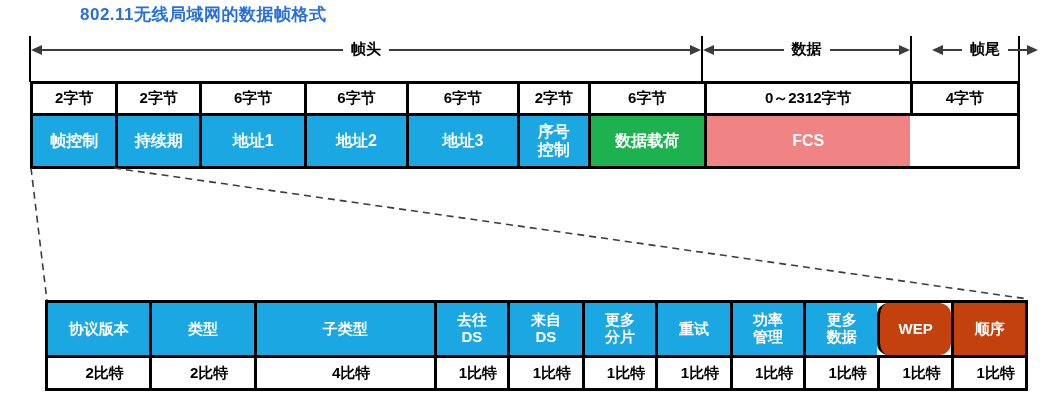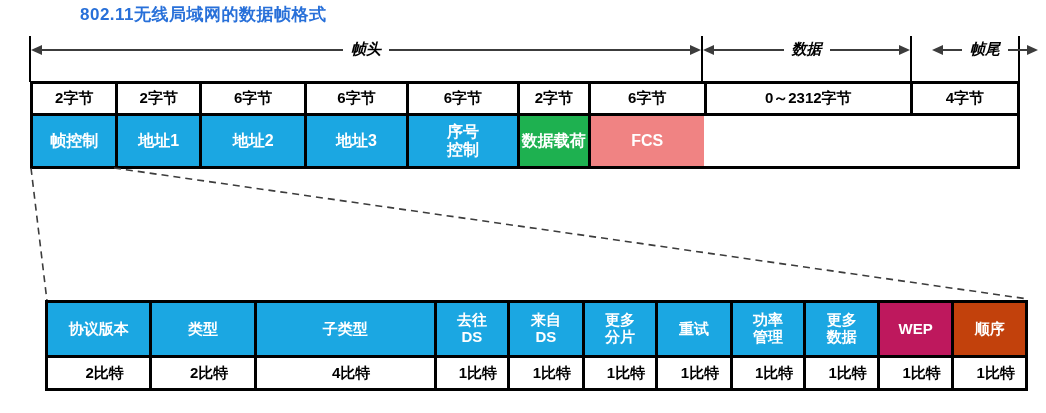--- a/index.html
+++ b/index.html
@@ -15,21 +15,21 @@
     position:absolute; left:80px; top:3px;
     font-size:17px; font-weight:bold; color:#2870D9;
     letter-spacing:0.5px;
   }
   
   .tick {
     position:absolute; top:36px; width:2px; height:46px; background:#000000;
   }
   .arrowspan {
     position:absolute; top:41px; height:17px;
-    display:flex; align-items:center;font-style:italic;
+    display:flex; align-items:center;
   }
   .aline { flex:1; height:2px; background:#3c3c3c; }
   .ah { width:0; height:0; border-top:5px solid transparent; border-bottom:5px solid transparent; }
   .ah.left  { border-right:11px solid #3c3c3c; }
   .ah.right { border-left:11px solid #3c3c3c; }
   .alabel { padding:0 8px; font-size:15px; font-weight:bold; color:#000; white-space:nowrap; }
   
   .ftable { position:absolute; border:3px solid #000; background:#fff; }
   .ftable.top    { left:30px; top:81px;  width:990px; }
   .ftable.bottom { left:45px; top:300px; width:983px; }
@@ -95,20 +95,21 @@
         <div class="fcell size-cell">6字节</div>
         <div class="fcell size-cell">6字节</div>
         <div class="fcell size-cell">6字节</div>
         <div class="fcell size-cell">2字节</div>
         <div class="fcell size-cell">6字节</div>
         <div class="fcell size-cell">0～2312字节</div>
         <div class="fcell size-cell">4字节</div>
       </div>
     <div class="frow">
         <div class="fcell name-cell" style="background: rgb(27, 167, 226);">帧控制</div>
+        <div class="fcell name-cell" style="background: rgb(27, 167, 226);">持续期</div>
         <div class="fcell name-cell" style="background: rgb(27, 167, 226);">地址1</div>
         <div class="fcell name-cell" style="background: rgb(27, 167, 226);">地址2</div>
         <div class="fcell name-cell" style="background: rgb(27, 167, 226);">地址3</div>
         <div class="fcell name-cell" style="background: rgb(27, 167, 226);">序号
 控制</div>
         <div class="fcell name-cell" style="background: rgb(30, 177, 80);">数据载荷</div>
         <div class="fcell name-cell" style="background: rgb(240, 131, 131);">FCS</div>
       </div>
   </div>
 
@@ -126,21 +127,21 @@
 DS</div>
         <div class="fcell name-cell" style="background: rgb(27, 167, 226);">来自
 DS</div>
         <div class="fcell name-cell" style="background: rgb(27, 167, 226);">更多
 分片</div>
         <div class="fcell name-cell" style="background: rgb(27, 167, 226);">重试</div>
         <div class="fcell name-cell" style="background: rgb(27, 167, 226);">功率
 管理</div>
         <div class="fcell name-cell" style="background: rgb(27, 167, 226);">更多
 数据</div>
-        <div class="fcell name-cell" style="background: #be185d;">WEP</div>
+        <div class="fcell name-cell" style="background: #c2410c; border-radius: 12px;">WEP</div>
         <div class="fcell name-cell" style="background: #c2410c;">顺序</div>
       </div>
     <div class="frow">
         <div class="fcell bits-cell">2比特</div>
         <div class="fcell bits-cell">2比特</div>
         <div class="fcell bits-cell">4比特</div>
         <div class="fcell bits-cell">1比特</div>
         <div class="fcell bits-cell">1比特</div>
         <div class="fcell bits-cell">1比特</div>
         <div class="fcell bits-cell">1比特</div>

